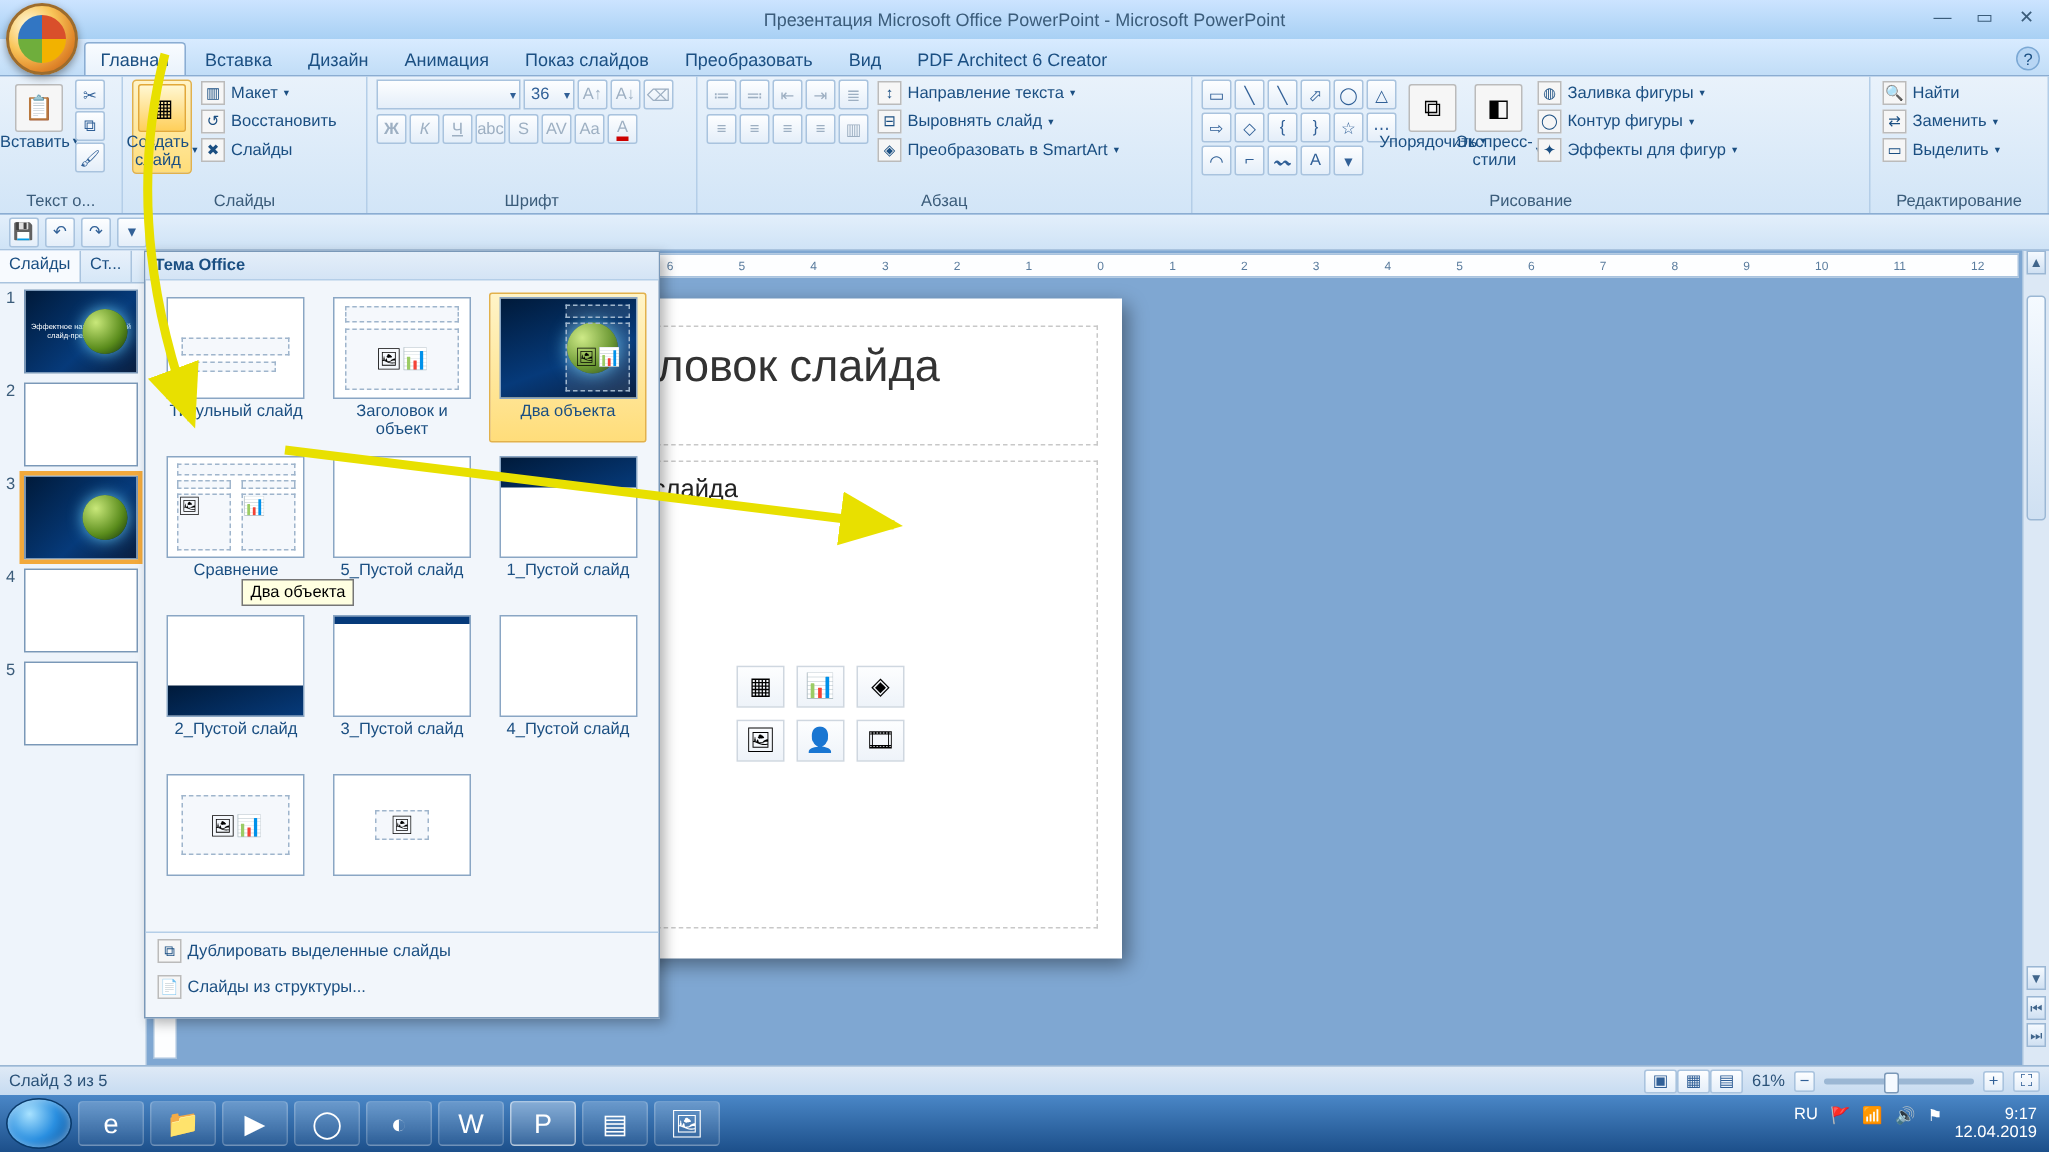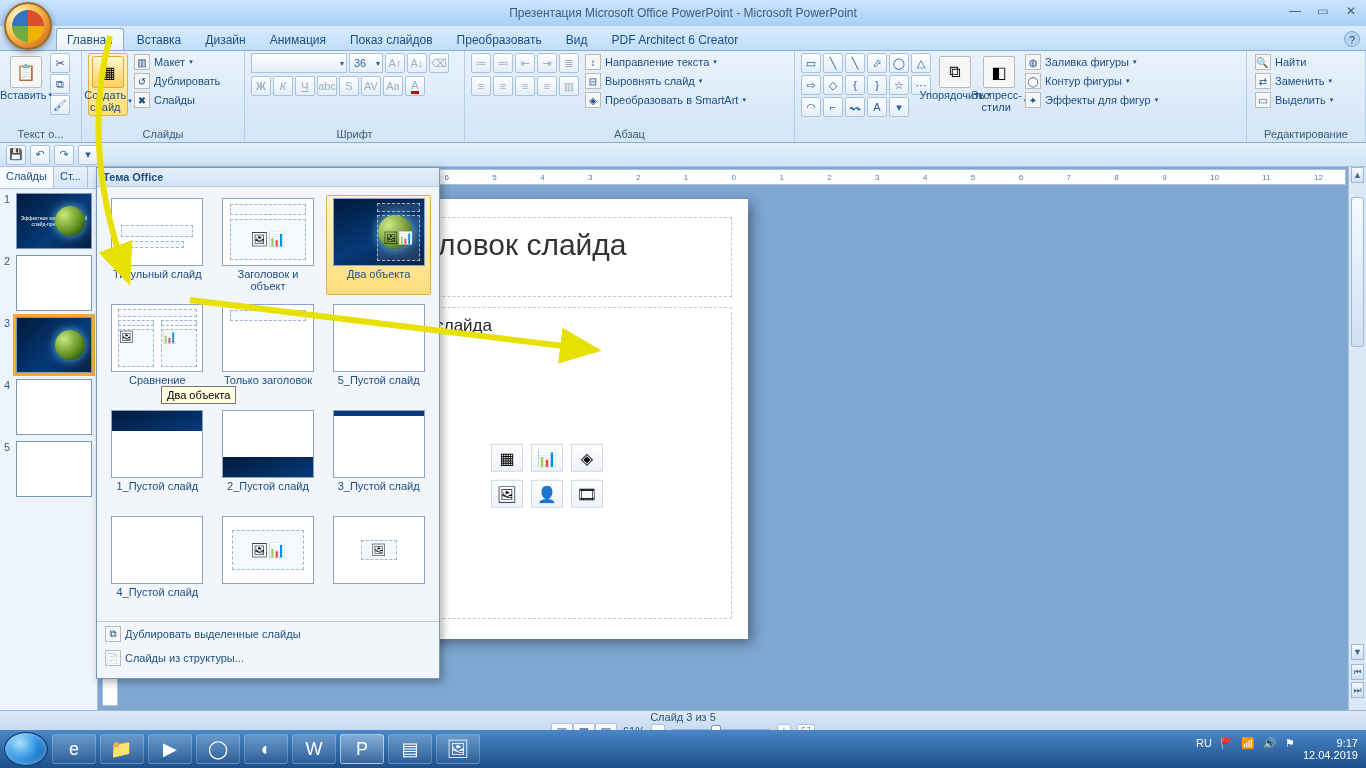--- a/index.html
+++ b/index.html
@@ -85,21 +85,21 @@
   .statusbar { position:absolute; bottom:0; left:0; right:0; height:20px; background:linear-gradient(#dfeaf6,#c6dbf1); border-top:1px solid #9bb7d4; display:flex; align-items:center; justify-content:space-between; padding:0 6px; font-size:11px; color:#2b5278;}
   .statusbar .right { display:flex; align-items:center; gap:6px;}
   .viewbtns { display:flex; gap:0;}
   .viewbtns .sqbtn{width:22px;height:16px;}
   .zoom-slider { width:100px; height:4px; background:#9bb7d4; position:relative; border-radius:2px;}
   .zoom-slider:before{content:""; position:absolute; left:40%; top:-4px; width:8px; height:12px; background:#f5faff; border:1px solid #7a98b8; border-radius:2px;}
   
   svg.arrow { position:absolute; z-index:70; pointer-events:none;}
   
   .taskbar { position:absolute; bottom:0; left:0; right:0; height:38px; background:linear-gradient(#4a87c7,#1c4f8a); display:flex; align-items:center; padding-left:4px; gap:4px;}
-  .statusbar{bottom:38px;flex-direction:column;}
+  .statusbar{bottom:38px;}
   .workspace{bottom:58px;}
   .tbtn { height:30px; min-width:44px; border:1px solid rgba(255,255,255,.2); border-radius:3px; background:linear-gradient(rgba(255,255,255,.2),rgba(255,255,255,.05)); display:flex; align-items:center; justify-content:center; font-size:18px; color:#fff;}
   .start { width:44px; height:34px; border-radius:50%; background:radial-gradient(circle at 35% 30%,#a8e2ff,#2a8fe0 50%,#0a4a8f); border:1px solid #0a3a6a; box-shadow:0 0 6px rgba(255,255,255,.5) inset;}
   .tray { margin-left:auto; display:flex; align-items:flex-start; gap:8px; color:#fff; font-size:11px; padding-right:8px;}
   .tray .clock{ text-align:right; line-height:12px;}
 </style>
 </head>
 <body>
 
 <div class="titlebar">
@@ -153,21 +153,21 @@
           </div>
       </div>
       <div class="stackcol">
         <div class="smallrow">
             <div class="ic">▥</div>
             <span>Макет</span>
             <span style="font-size:7px">▾</span>
           </div>
         <div class="smallrow">
             <div class="ic">↺</div>
-            <span>Дублировать</span>
+            <span>Восстановить</span>
           </div>
         <div class="smallrow">
             <div class="ic">✖</div>
             <span>Слайды</span>
           </div>
       </div>
     </div>
     <div class="rgroup-label">Слайды</div>
   </div>
 
@@ -295,20 +295,21 @@
             <span>Контур фигуры</span>
             <span style="font-size:7px">▾</span>
           </div>
         <div class="smallrow">
             <div class="ic">✦</div>
             <span>Эффекты для фигур</span>
             <span style="font-size:7px">▾</span>
           </div>
       </div>
     </div>
+    <div class="rgroup-label">Рисование</div>
   </div>
 
   <div class="rgroup" style="flex:1">
     <div class="rgroup-body">
         <div class="stackcol">
       <div class="smallrow">
             <div class="ic">🔍</div>
             <span>Найти</span>
           </div>
       <div class="smallrow">
@@ -390,26 +391,20 @@
         </div>
         <div class="lay">
           <div class="pv">
             <div class="ph" style="left:6%;right:6%;top:6%;height:12%"></div>
             <div class="ph" style="left:6%;width:40%;top:22%;height:10%"></div>
             <div class="ph" style="right:6%;width:40%;top:22%;height:10%"></div>
             <div class="ph" style="left:6%;width:40%;top:36%;bottom:6%">🖼</div>
             <div class="ph" style="right:6%;width:40%;top:36%;bottom:6%">📊</div>
           </div>
           <div class="cap">Сравнение</div>
-        </div>
-        <div class="lay">
-          <div class="pv">
-            <div class="ph" style="left:8%;right:8%;top:8%;height:16%"></div>
-          </div>
-          <div class="cap">Только заголовок</div>
         </div>
         <div class="lay">
           <div class="pv"></div>
           <div class="cap">5_Пустой слайд</div>
         </div>
         <div class="lay">
           <div class="pv">
             <div style="position:absolute;left:0;right:0;top:0;height:30%;background:linear-gradient(160deg,#001a3a,#063a7a)"></div>
           </div>
           <div class="cap">1_Пустой слайд</div>

